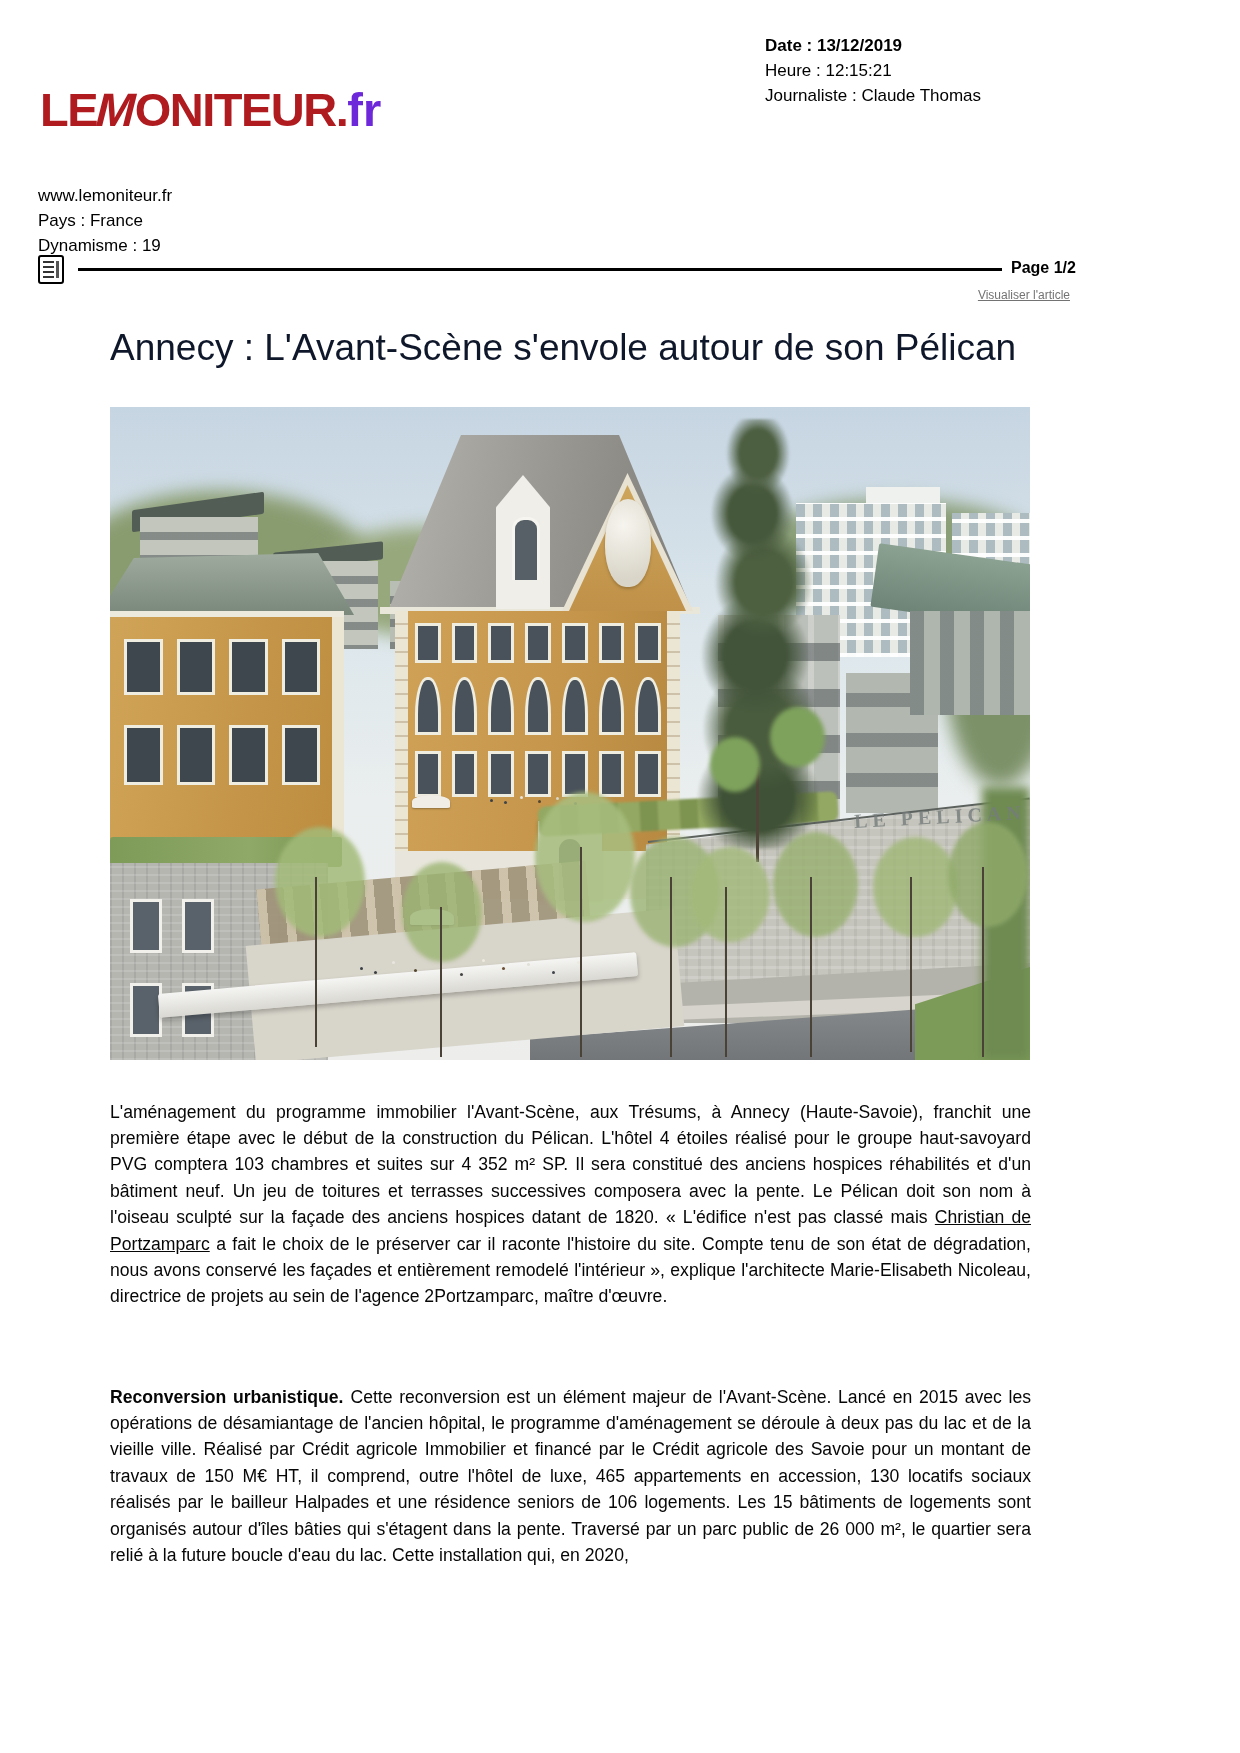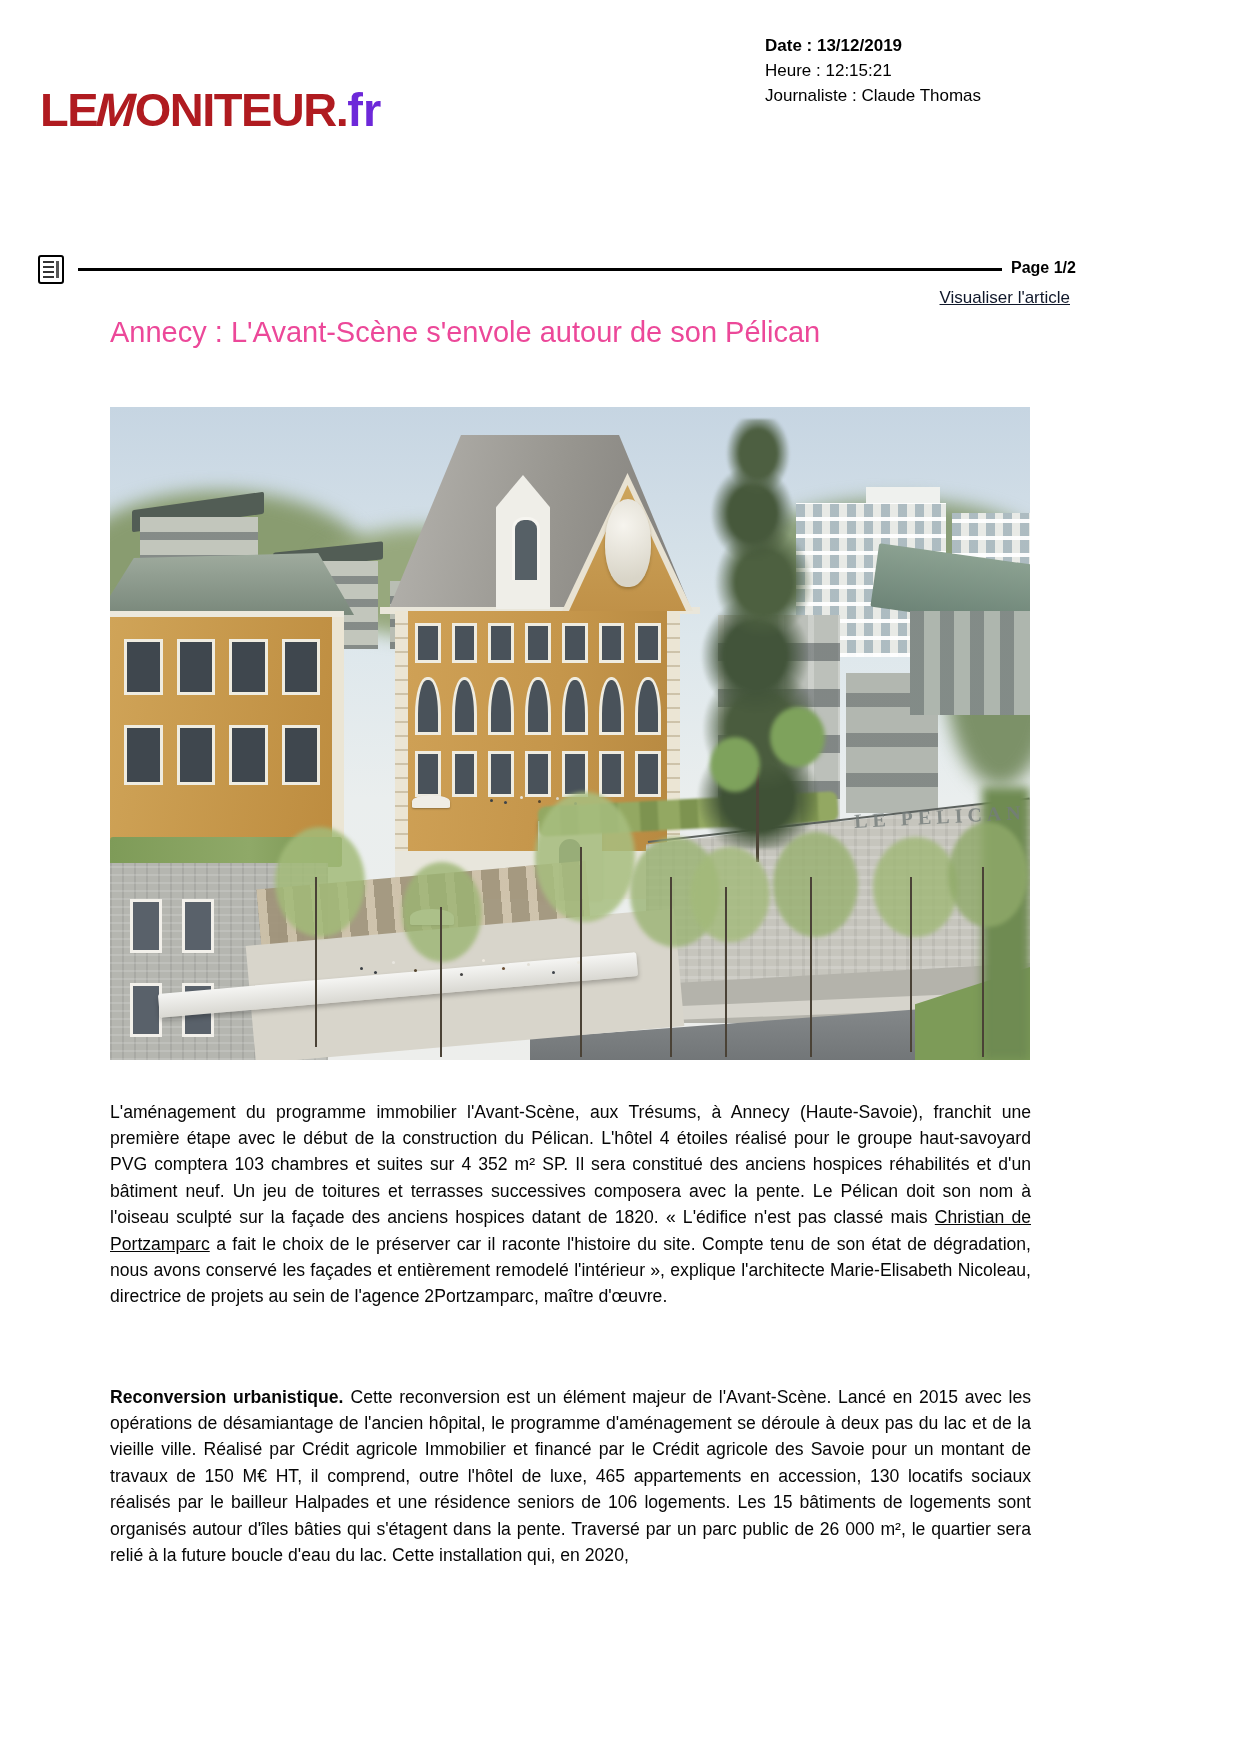--- a/index.html
+++ b/index.html
@@ -12,24 +12,24 @@
   .logo .dot{color:#b01b20;}
   .logo .fr{color:#6d28d9;letter-spacing:0;}
   .hdr-right{position:absolute;left:765px;top:33px;font-size:17px;line-height:25px;}
   .hdr-right .b{font-weight:700;}
   .source{position:absolute;left:38px;top:183px;font-size:17px;line-height:25px;}
 
   
   .pagebar-icon{position:absolute;left:38px;top:255px;width:26px;height:29px;}
   .rule{position:absolute;left:78px;top:268px;width:924px;height:3px;background:#000;}
   .page-label{position:absolute;left:1011px;top:259px;font-size:16px;font-weight:700;}
-  .view-link{position:absolute;top:288px;right:170px;font-size:17px;color:#0f172a;text-decoration:underline;cursor:pointer;}
+  .view-link{position:absolute;top:288px;right:170px;font-size:12px;color:#737373;text-decoration:underline;cursor:pointer;}
 
   
-  .title{position:absolute;left:110px;top:316px;width:920px;font-size:29px;color:#ec4899;}
+  .title{position:absolute;left:110px;top:327px;width:920px;font-size:37px;color:#0f172a;}
   .para{position:absolute;left:110px;width:921px;font-size:17.6px;line-height:26.4px;text-align:justify;color:#060606;}
   #p1{top:1081px;}
   #p2{top:1366px;}
   .link-inline{text-decoration:underline;cursor:pointer;}
   .lead{font-weight:700;margin-right:7px;}
   .footer{position:absolute;left:55px;top:1705px;width:1130px;display:flex;justify-content:space-between;font-size:15px;}
 
   
   .photo{position:absolute;left:110px;top:407px;width:920px;height:653px;overflow:hidden;
          background:linear-gradient(180deg,#c6d5e2 0%,#dde7ec 35%,#eaeeee 60%,#edeeec 100%);}
@@ -129,20 +129,25 @@
 <div class="page">
 
   <div class="logo">
     <span>LE</span><span class="m">M</span><span>ONITEUR</span><span class="dot">.</span><span class="fr">fr</span>
   </div>
   <div class="hdr-right">
     <div class="b">Date : 13/12/2019</div>
     <div>Heure : 12:15:21</div>
     <div>Journaliste : Claude Thomas</div>
   </div>
+  <div class="source">
+    <div>www.lemoniteur.fr</div>
+    <div>Pays : France</div>
+    <div>Dynamisme : 19</div>
+  </div>
 
   <div class="pagebar-icon">
     <svg width="26" height="29" viewBox="0 0 26 29">
       <rect x="1" y="1" width="24" height="27" fill="#ffffff" stroke="#000000" stroke-width="2" rx="2"></rect>
       <rect x="5" y="6" width="11" height="2" fill="#333333"></rect>
       <rect x="5" y="11" width="11" height="2" fill="#333333"></rect>
       <rect x="5" y="16" width="11" height="2" fill="#333333"></rect>
       <rect x="5" y="21" width="11" height="2" fill="#333333"></rect>
       <rect x="18" y="6" width="3" height="17" fill="#555555"></rect>
     </svg>

